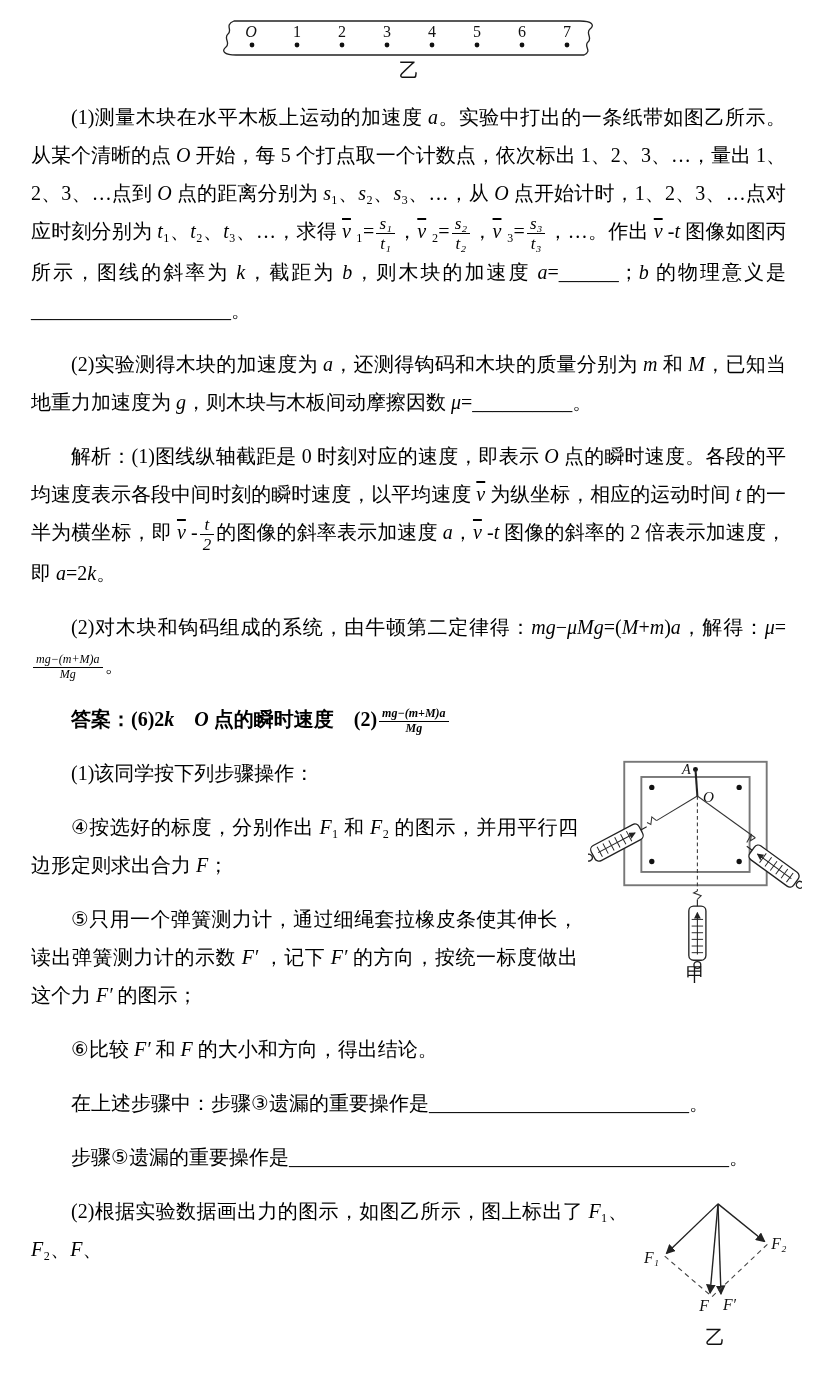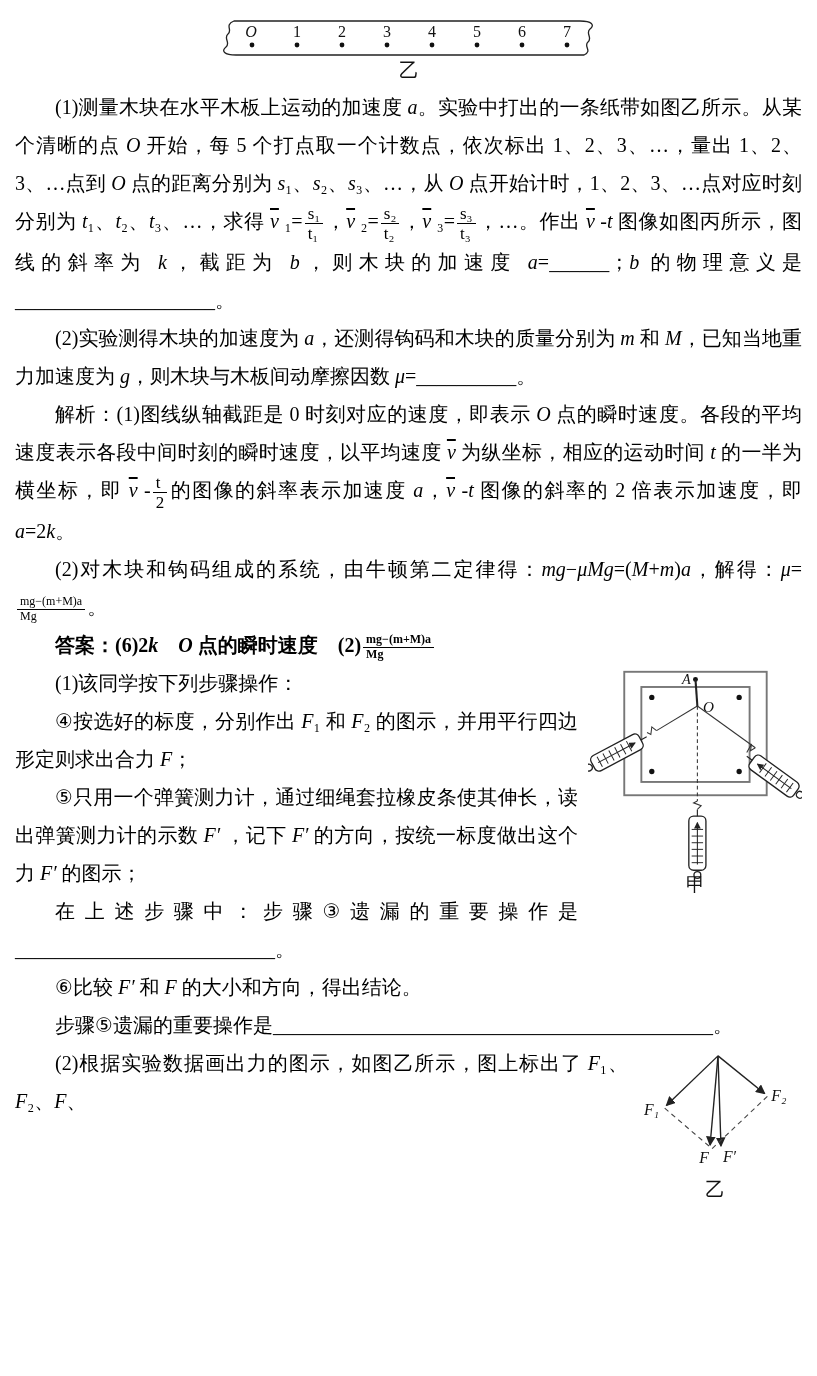--- a/index.html
+++ b/index.html
@@ -6,30 +6,30 @@
   .page{
     position:relative;
     width:817px;height:1376px;
     box-sizing:border-box;
     padding:14px 15px 0 15px;
     background:#fff;color:#000;
     font-family:"Liberation Serif","DejaVu Serif","DejaVu Sans",serif;
     font-size:20px;line-height:38px;
     overflow:hidden;
   }
-  p.para{margin:0;text-indent:2em;text-align:justify;}
+  p.para{margin:16px;text-indent:2em;text-align:justify;}
   p.para span{white-space:pre-wrap;}
   .var{font-style:italic;font-family:"Liberation Serif","DejaVu Serif","DejaVu Sans",serif;}
   .ovl{text-decoration:overline;}
   .bold{font-weight:normal;}
   p.bold-par span{font-weight:bold;}
   .frac{
     display:inline-flex;flex-direction:column;
-    vertical-align:middle;
-    line-height:1.12;font-size:17px;
+    text-align:center;vertical-align:middle;
+    line-height:1.12;font-size:17px;font-style:italic;
     margin:0 2px;text-indent:0;
   }
   .frac .num{display:block;border-bottom:1.4px solid #000;padding:0 3px;}
   .frac .den{display:block;padding:0 3px;}
   .frac.big{font-size:12px;}
   .tape-wrap{display:flex;flex-direction:column;align-items:center;margin:2px 0 6px 0;}
   .fig-jia{float:right;width:214px;margin:4px 0 2px 10px;}
   .fig-yi-bottom{float:right;width:168px;margin:2px 0 0 6px;}
   svg{display:block;}
   svg text{font-family:"Liberation Serif","DejaVu Serif","DejaVu Sans",serif;}
@@ -122,22 +122,22 @@
         <use href="#scaleproto" transform="translate(218,130) rotate(-144)"></use>
         <use href="#scaleproto" transform="translate(115,212) rotate(-90)"></use>
 
         <text x="113" y="235" font-size="20" text-anchor="middle" fill="#111">甲</text>
       </svg>
     </aside>
 
     <p class="para"><span>(1)该同学按下列步骤操作：</span></p>
     <p class="para"><span>④按选好的标度，分别作出 </span><span class="var">F</span><span>₁ 和 </span><span class="var">F</span><span>₂ 的图示，并用平行四边形定则求出合力 </span><span class="var">F</span><span>；</span></p>
     <p class="para"><span>⑤只用一个弹簧测力计，通过细绳套拉橡皮条使其伸长，读出弹簧测力计的示数 </span><span class="var">F′</span><span> ，记下 </span><span class="var">F′</span><span> 的方向，按统一标度做出这个力 </span><span class="var">F′</span><span> 的图示；</span></p>
+    <p class="para"><span>⑥比较 </span><span class="var">F′</span><span> 和 </span><span class="var">F</span><span> 的大小和方向，得出结论。</span></p>
     <p class="para"><span>在上述步骤中：步骤③遗漏的重要操作是__________________________。</span></p>
-    <p class="para"><span>⑥比较 </span><span class="var">F′</span><span> 和 </span><span class="var">F</span><span> 的大小和方向，得出结论。</span></p>
     <p class="para"><span>步骤⑤遗漏的重要操作是____________________________________________。</span></p>
 
     <aside class="fig-yi-bottom">
       <svg width="168" height="156" viewBox="0 0 170 158">
         <defs>
           <marker id="arr2" viewBox="0 0 10 10" refX="8.5" refY="5" markerWidth="7" markerHeight="7" orient="auto-start-reverse">
             <path d="M0,0 L10,5 L0,10 z" fill="#222"></path>
           </marker>
         </defs>
 

